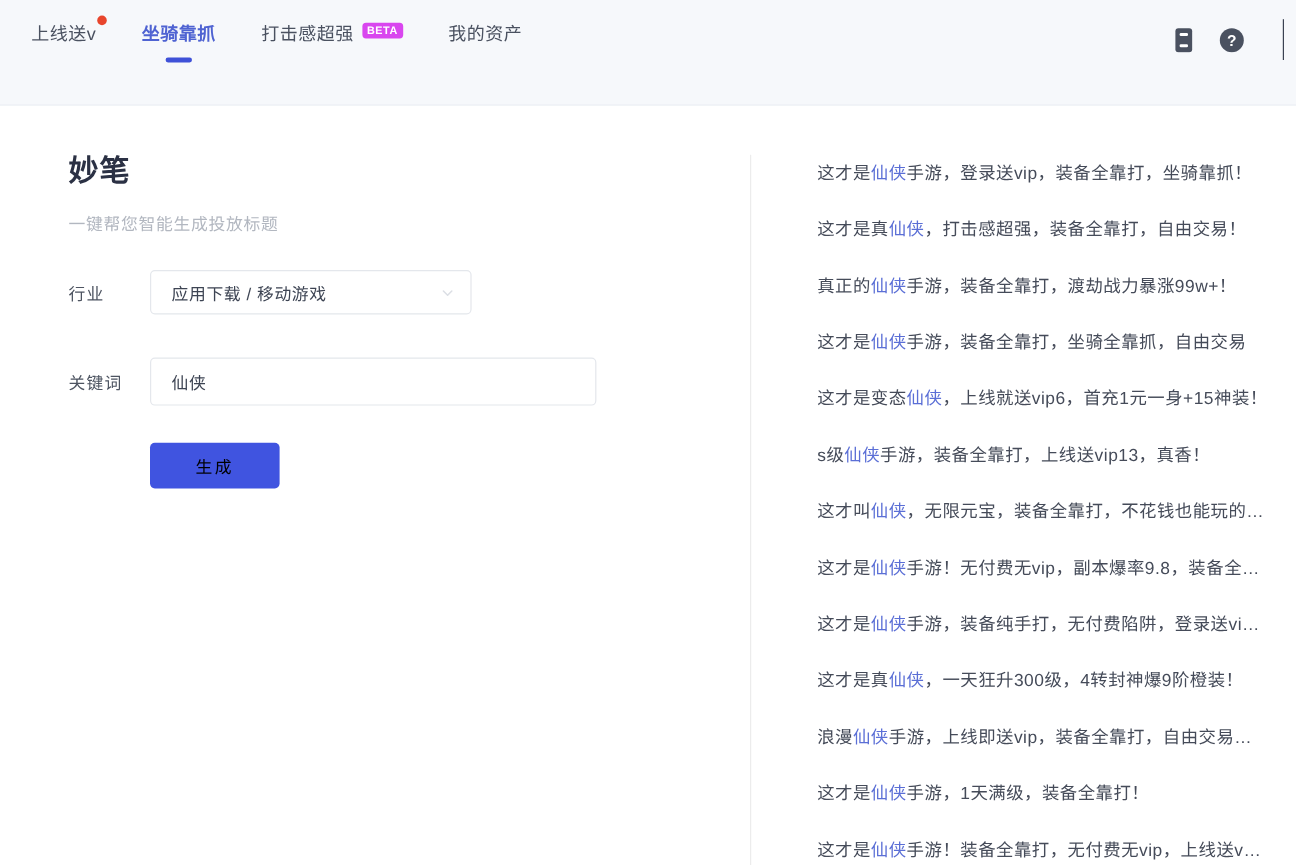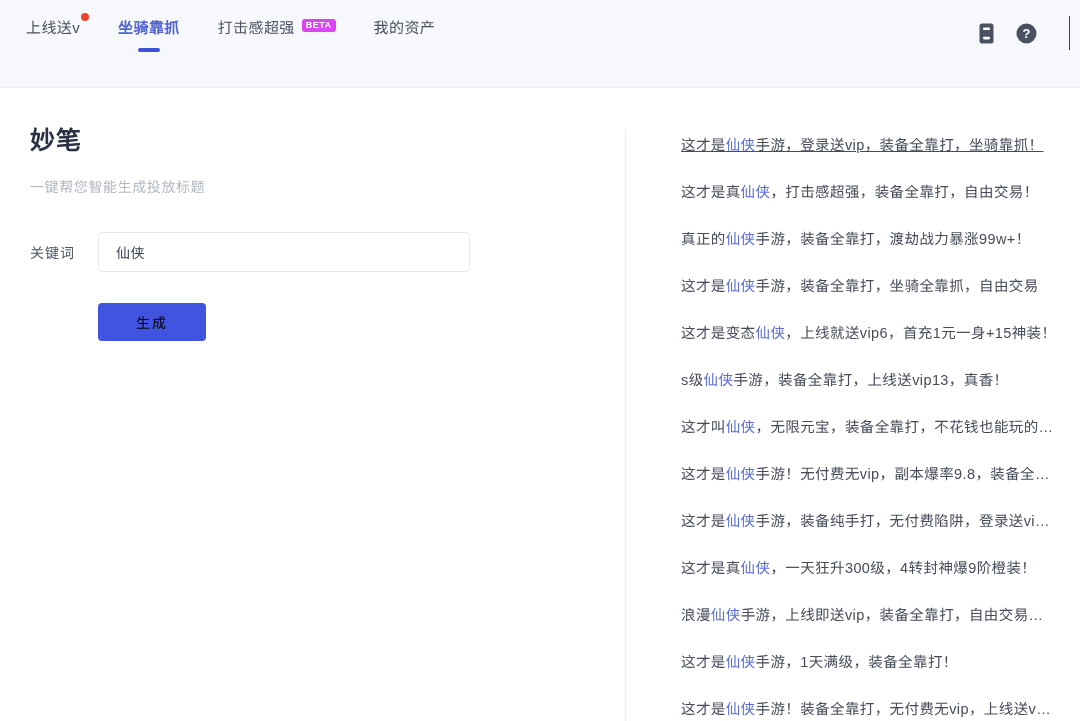--- a/index.html
+++ b/index.html
@@ -119,23 +119,22 @@
   .content {
     display: flex;
     height: 633px;
     background: #ffffff;
   }
 
   
   .form-panel {
     width: 625px;
     flex: 0 0 625px;
-    padding: 38px 0 0 30px;
-    position: relative;
-    font-family: Liberation Mono, monospace;
+    padding: 38px 0 0 57px;
+    position: relative;
   }
 
   .page-title {
     font-size: 25px;
     font-weight: bold;
     color: #2b3murray;
     color: #2b3144;
     letter-spacing: 1px;
     line-height: 34px;
   }
@@ -237,21 +236,21 @@
     color: #454b59;
     letter-spacing: 0.4px;
     margin-bottom: 27px;
     white-space: nowrap;
     overflow: hidden;
     text-overflow: ellipsis;
     max-width: 380px;
     cursor: pointer;
   }
 
-  .result-item:first-child { margin-top: 6px; text-decoration: underline; }
+  .result-item:first-child { margin-top: 6px; }
 
   .result-item .kw { color: #5b6fd6; }
 </style>
 </head>
 <body>
 
 <div class="header">
 
   <nav class="nav">
 
@@ -298,20 +297,29 @@
 
 </div>
 
 <div class="content">
 
   <section class="form-panel">
 
     <h1 class="page-title">妙笔</h1>
     <p class="page-subtitle">一键帮您智能生成投放标题</p>
 
+    <div class="field-row">
+      <label class="field-label">行业</label>
+      <div class="select-box">
+        <span>应用下载 / 移动游戏</span>
+        <svg class="chevron" viewBox="0 0 12 12">
+          <path d="M2.5 4.5 L6 8 L9.5 4.5" fill="none" stroke="#dcdfe5" stroke-width="1.3" stroke-linecap="round" stroke-linejoin="round"></path>
+        </svg>
+      </div>
+    </div>
 
     <div class="field-row keyword-row">
       <label class="field-label">关键词</label>
       <input class="text-input" type="text" value="仙侠" style="">
     </div>
 
     <div class="btn-row">
       <button class="generate-btn">生成</button>
     </div>
 

